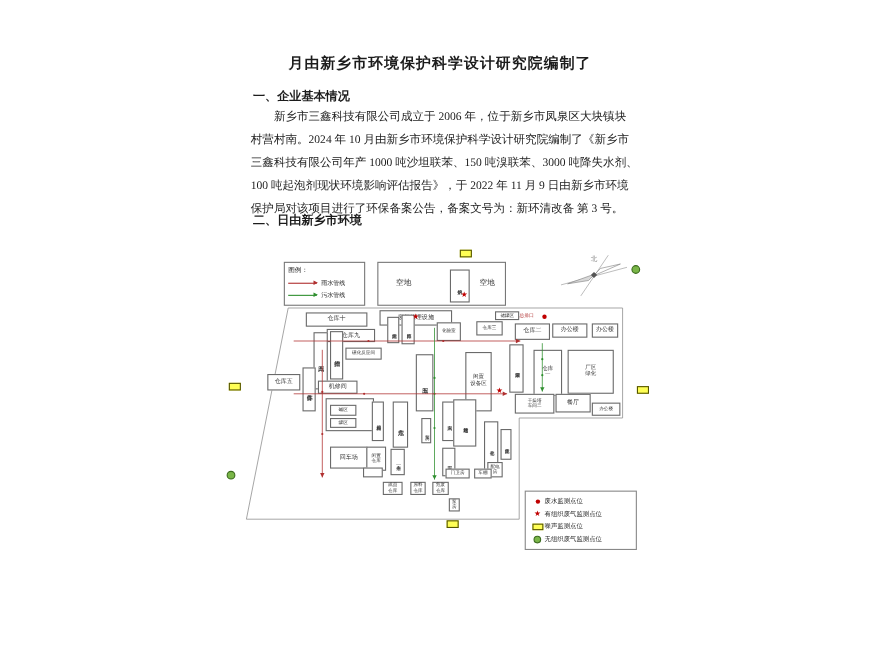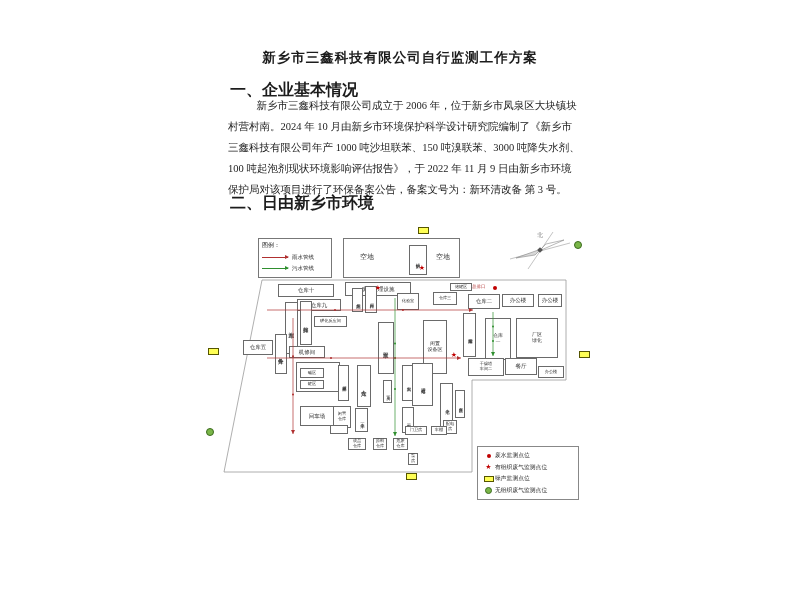--- a/index.html
+++ b/index.html
@@ -1,21 +1,21 @@
 <!DOCTYPE html>
 <html><head>
 <meta charset="utf-8">
 <style>
   html,body{margin:0;padding:0;}
   body{width:800px;height:600px;background:#ffffff;position:relative;overflow:hidden;
        font-family:"Liberation Serif","DejaVu Serif",serif;color:#1c1c1c;}
   .abs{position:absolute;}
   
   #doc-title{left:0;top:49px;width:800px;text-align:center;font-size:13.5px;font-weight:bold;letter-spacing:1px;}
-  .h-sec{font-size:16px;font-weight:bold;}
+  .h-sec{font-size:11px;font-weight:bold;}
   #h1{left:230px;top:80px;}
   #h2{left:230px;top:193px;}
   .pline{position:absolute;left:228px;width:356px;font-size:10.5px;white-space:nowrap;}
   
   #diagram{left:205px;top:222px;width:392px;height:282px;}
   #bound-svg,#pipes-svg{position:absolute;left:0;top:0;width:392px;height:282px;}
   .room{position:absolute;border:0.7px solid #6a6a6a;display:flex;align-items:center;justify-content:center;
         text-align:center;color:#333;background:#fff;box-sizing:border-box;line-height:1.15;}
   .room.h{font-size:5.5px;}
   .room.t4{font-size:4.2px;}
@@ -49,24 +49,24 @@
   .lb-label{font-size:5.8px;color:#222;white-space:nowrap;}
   .ic-dot{width:4px;height:4px;border-radius:50%;background:#c00000;}
   .ic-star{color:#c00000;font-size:7px;line-height:7px;}
   .ic-noise{width:10px;height:6px;background:#ffff55;border:1px solid #555500;box-sizing:border-box;}
   .ic-gas{width:7px;height:7px;border-radius:50%;background:#7ab648;border:1px solid #3c6b1f;box-sizing:border-box;}
   #compass{left:303px;top:6px;}
 </style>
 </head>
 <body>
 
-<div class="abs" id="doc-title">新乡市三鑫科技有限公司自行监测工作方案</div>
+<div class="abs" id="doc-title">月由新乡市环境保护科学设计研究院编制了</div>
 <div class="abs h-sec" id="h1">一、企业基本情况</div>
 <div id="para">
-    <div class="pline" style="top: 99px; text-indent: 21px; text-align: center;">新乡市三鑫科技有限公司成立于 2006 年，位于新乡市凤泉区大块镇块</div>
+    <div class="pline" style="top: 99px; text-indent: 21px;">新乡市三鑫科技有限公司成立于 2006 年，位于新乡市凤泉区大块镇块</div>
     <div class="pline" style="top: 120px;">村营村南。2024 年 10 月由新乡市环境保护科学设计研究院编制了《新乡市</div>
     <div class="pline" style="top: 141px;">三鑫科技有限公司年产 1000 吨沙坦联苯、150 吨溴联苯、3000 吨降失水剂、</div>
     <div class="pline" style="top: 162px;">100 吨起泡剂现状环境影响评估报告》，于 2022 年 11 月 9 日由新乡市环境</div>
     <div class="pline" style="top: 183px;">保护局对该项目进行了环保备案公告，备案文号为：新环清改备 第 3 号。</div>
   </div>
 <div class="abs h-sec" id="h2">二、日由新乡市环境</div>
 
 <div class="abs" id="diagram">
   <svg id="bound-svg">
       <polygon points="57,58 361,58 361,158 267,158 267,250 19,250" fill="none" stroke="#9a9a9a" stroke-width="0.8"></polygon>

